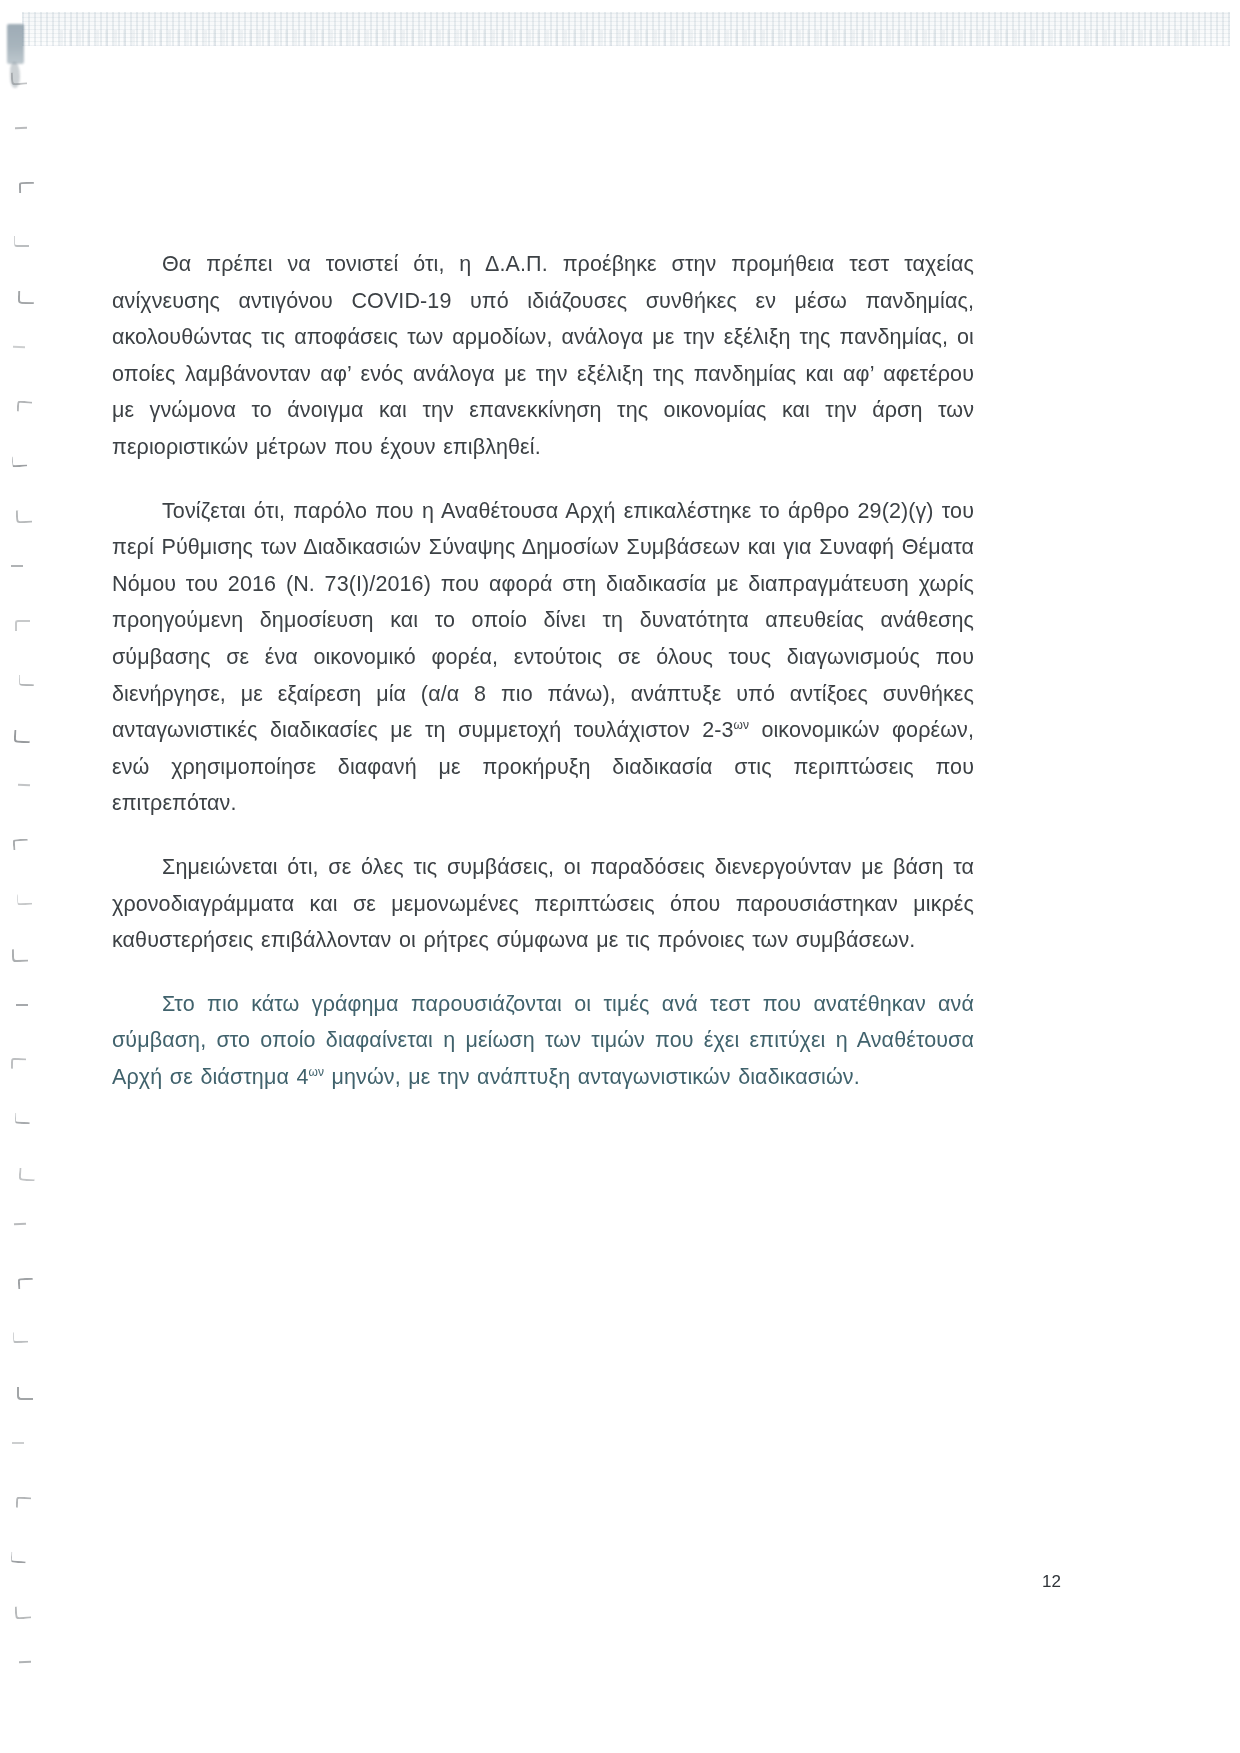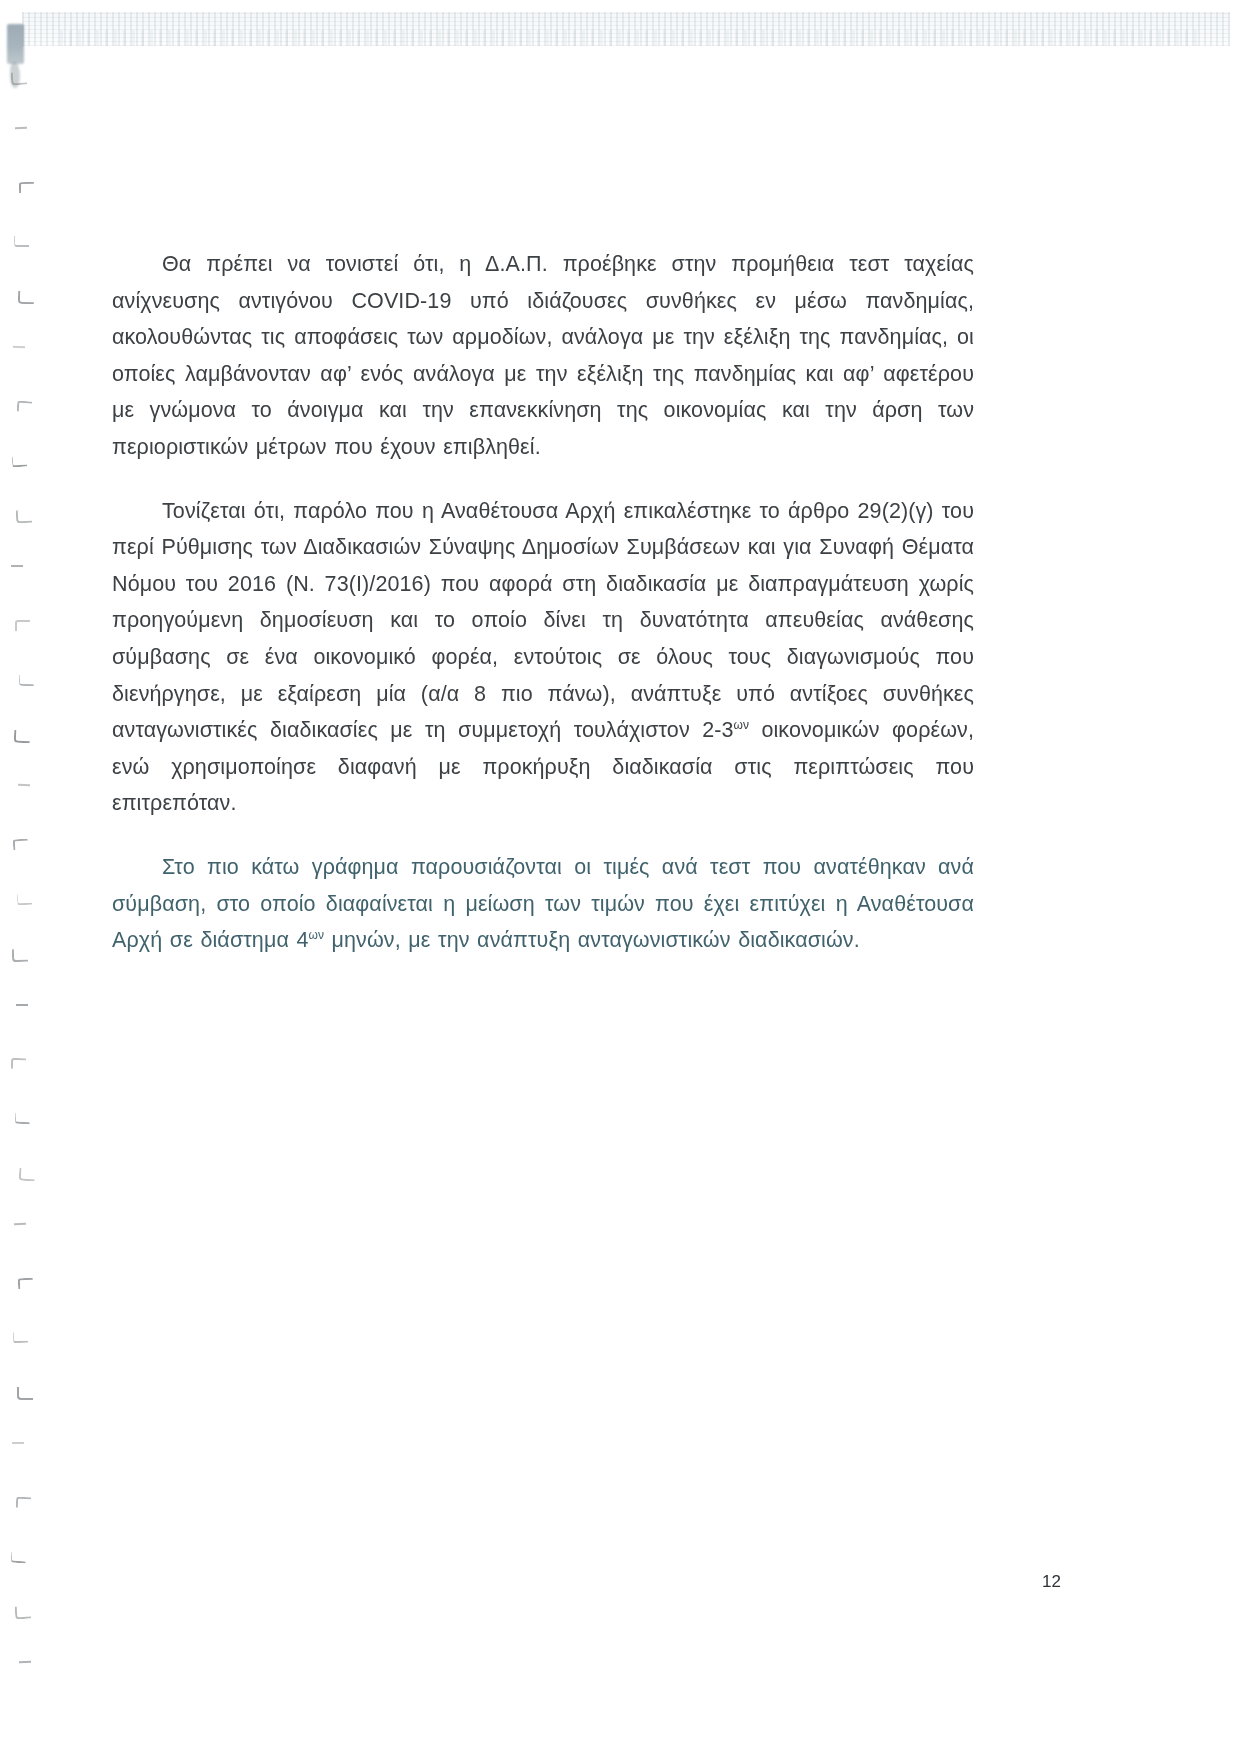--- a/index.html
+++ b/index.html
@@ -107,17 +107,18 @@
       <div class="mark v1" style="top: 1442px; left: 12px; transform: rotate(1deg); opacity: 0.38;"></div>
       <div class="mark v2" style="top: 1497px; left: 16px; transform: rotate(2deg); opacity: 0.52;"></div>
       <div class="mark v3" style="top: 1552px; left: 11px; transform: rotate(3deg); opacity: 0.66;"></div>
       <div class="mark v0" style="top: 1606px; left: 15px; transform: rotate(-3deg); opacity: 0.45;"></div>
       <div class="mark v1" style="top: 1661px; left: 19px; transform: rotate(-2deg); opacity: 0.59;"></div>
     </div>
 
   <main class="text-block" id="paragraphs">
       <p><span>Θα πρέπει να τονιστεί ότι, η Δ.Α.Π. προέβηκε στην προμήθεια τεστ ταχείας ανίχνευσης αντιγόνου COVID-19 υπό ιδιάζουσες συνθήκες εν μέσω πανδημίας, ακολουθώντας τις αποφάσεις των αρμοδίων, ανάλογα με την εξέλιξη της πανδημίας, οι οποίες λαμβάνονταν αφ’ ενός ανάλογα με την εξέλιξη της πανδημίας και αφ’ αφετέρου με γνώμονα το άνοιγμα και την επανεκκίνηση της οικονομίας και την άρση των περιοριστικών μέτρων που έχουν επιβληθεί.</span></p>
       <p><span>Τονίζεται ότι, παρόλο που η Αναθέτουσα Αρχή επικαλέστηκε το άρθρο 29(2)(γ) του περί Ρύθμισης των Διαδικασιών Σύναψης Δημοσίων Συμβάσεων και για Συναφή Θέματα Νόμου του 2016 (Ν. 73(Ι)/2016) που αφορά στη διαδικασία με διαπραγμάτευση χωρίς προηγούμενη δημοσίευση και το οποίο δίνει τη δυνατότητα απευθείας ανάθεσης σύμβασης σε ένα οικονομικό φορέα, εντούτοις σε όλους τους διαγωνισμούς που διενήργησε, με εξαίρεση μία (α/α 8 πιο πάνω), ανάπτυξε υπό αντίξοες συνθήκες ανταγωνιστικές διαδικασίες με τη συμμετοχή τουλάχιστον 2-3</span><sup>ων</sup><span> οικονομικών φορέων, ενώ χρησιμοποίησε διαφανή με προκήρυξη διαδικασία στις περιπτώσεις που επιτρεπόταν.</span></p>
+      <p><span>Σημειώνεται ότι, σε όλες τις συμβάσεις, οι παραδόσεις διενεργούνταν με βάση τα χρονοδιαγράμματα και σε μεμονωμένες περιπτώσεις όπου παρουσιάστηκαν μικρές καθυστερήσεις επιβάλλονταν οι ρήτρες σύμφωνα με τις πρόνοιες των συμβάσεων.</span></p>
       <p class="highlight"><span>Στο πιο κάτω γράφημα παρουσιάζονται οι τιμές ανά τεστ που ανατέθηκαν ανά σύμβαση, στο οποίο διαφαίνεται η μείωση των τιμών που έχει επιτύχει η Αναθέτουσα Αρχή σε διάστημα 4</span><sup>ων</sup><span> μηνών, με την ανάπτυξη ανταγωνιστικών διαδικασιών.</span></p>
     </main>
 
   <div class="page-number">12</div>
 </div>
 
 </body></html>

